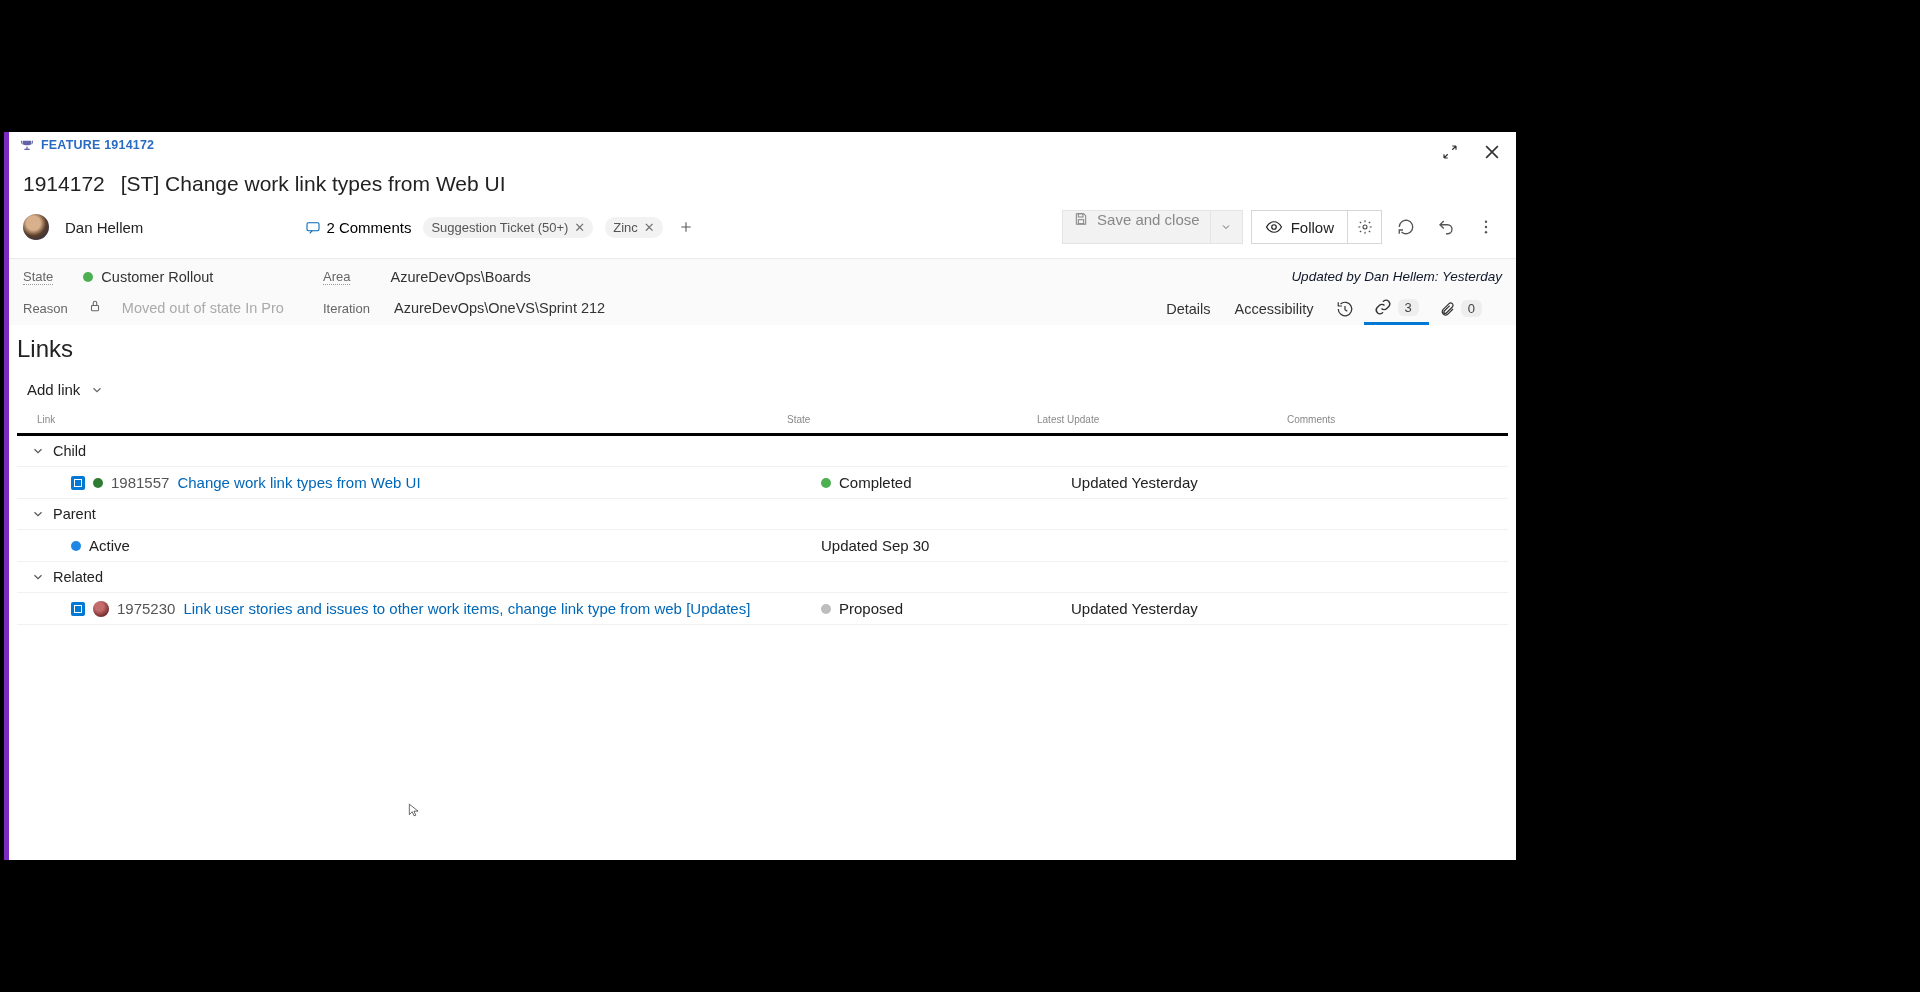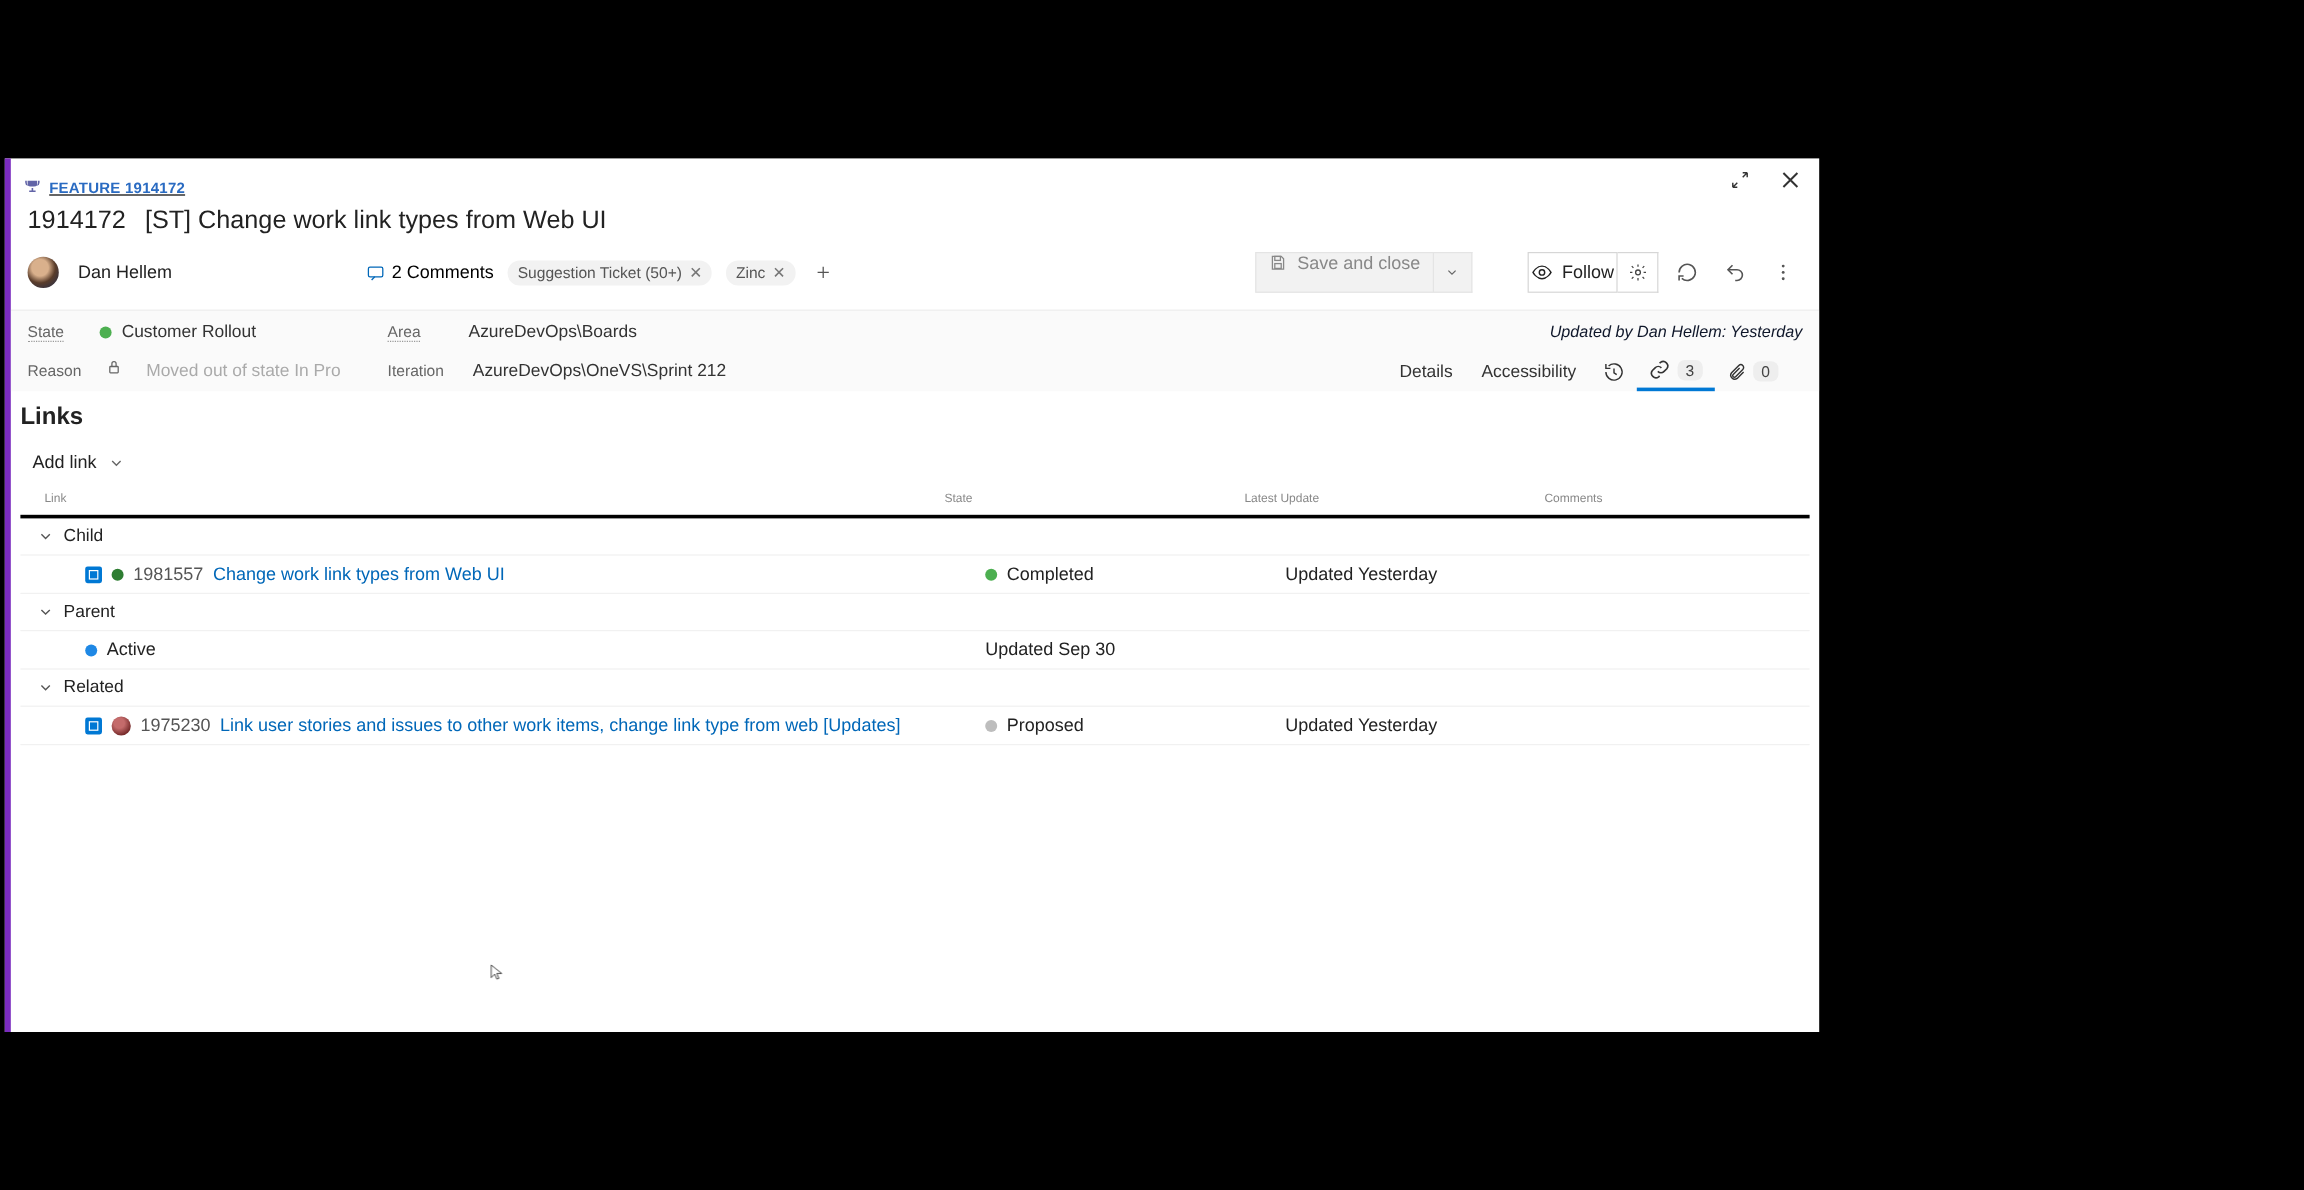--- a/index.html
+++ b/index.html
@@ -25,24 +25,23 @@
   margin-left: 4px;
   border-left: 5px solid #7B2CBF;
   display: flex;
   flex-direction: column;
   overflow: hidden;
 }
 
 
 .topbar {
   display: flex;
-  align-items: flex-end;
+  align-items: flex-start;
   padding: 6px 10px 2px 10px;
   height: 34px;
-  text-decoration: underline;
 }
 .topbar .trophy {
   width: 16px; height: 16px;
   color: #6264A7;
   margin-right: 6px;
 }
 .topbar .feature-label {
   color: #2a6bc2;
   font-size: 12.5px;
   font-weight: 600;
@@ -150,24 +149,23 @@
   background: #f2f2f2;
   border: 1px solid #e4e4e4;
   border-left: none;
   display:flex;align-items:center;justify-content:center;
   color: #666;
 }
 .follow {
   display:flex;align-items:center;gap:8px;
   height: 34px;
   border: 1px solid #d6d6d6;
-  padding: 0 2px;
+  padding: 0 13px;
   font-size: 15px;
   color: #222;
-  margin-left: 38px;
 }
 .follow svg { width: 18px; height: 18px; }
 .gear-box {
   width: 34px;height:34px;border:1px solid #d6d6d6;border-left:none;
   display:flex;align-items:center;justify-content:center;color:#444;
 }
 .tool-icon {
   width: 32px;height:32px;
   display:flex;align-items:center;justify-content:center;color:#555;
 }
@@ -234,23 +232,23 @@
   font-size: 13px;
   color: #444;
 }
 .tab.active { border-bottom: 3px solid #0078d4; }
 
 
 .links-section {
   padding: 10px 8px;
 }
 .links-heading {
-  font-size: 20px;
-  color: #222;
-  font-weight: 700;
+  font-size: 24px;
+  color: #222;
+  font-weight: 400;
   margin-bottom: 12px;
 }
 .add-link {
   display:flex;align-items:center;gap:10px;
   font-size: 15px;
   color: #222;
   font-weight: 400;
   padding: 6px 10px 10px 10px;
   cursor:pointer;
   max-width: 140px;

